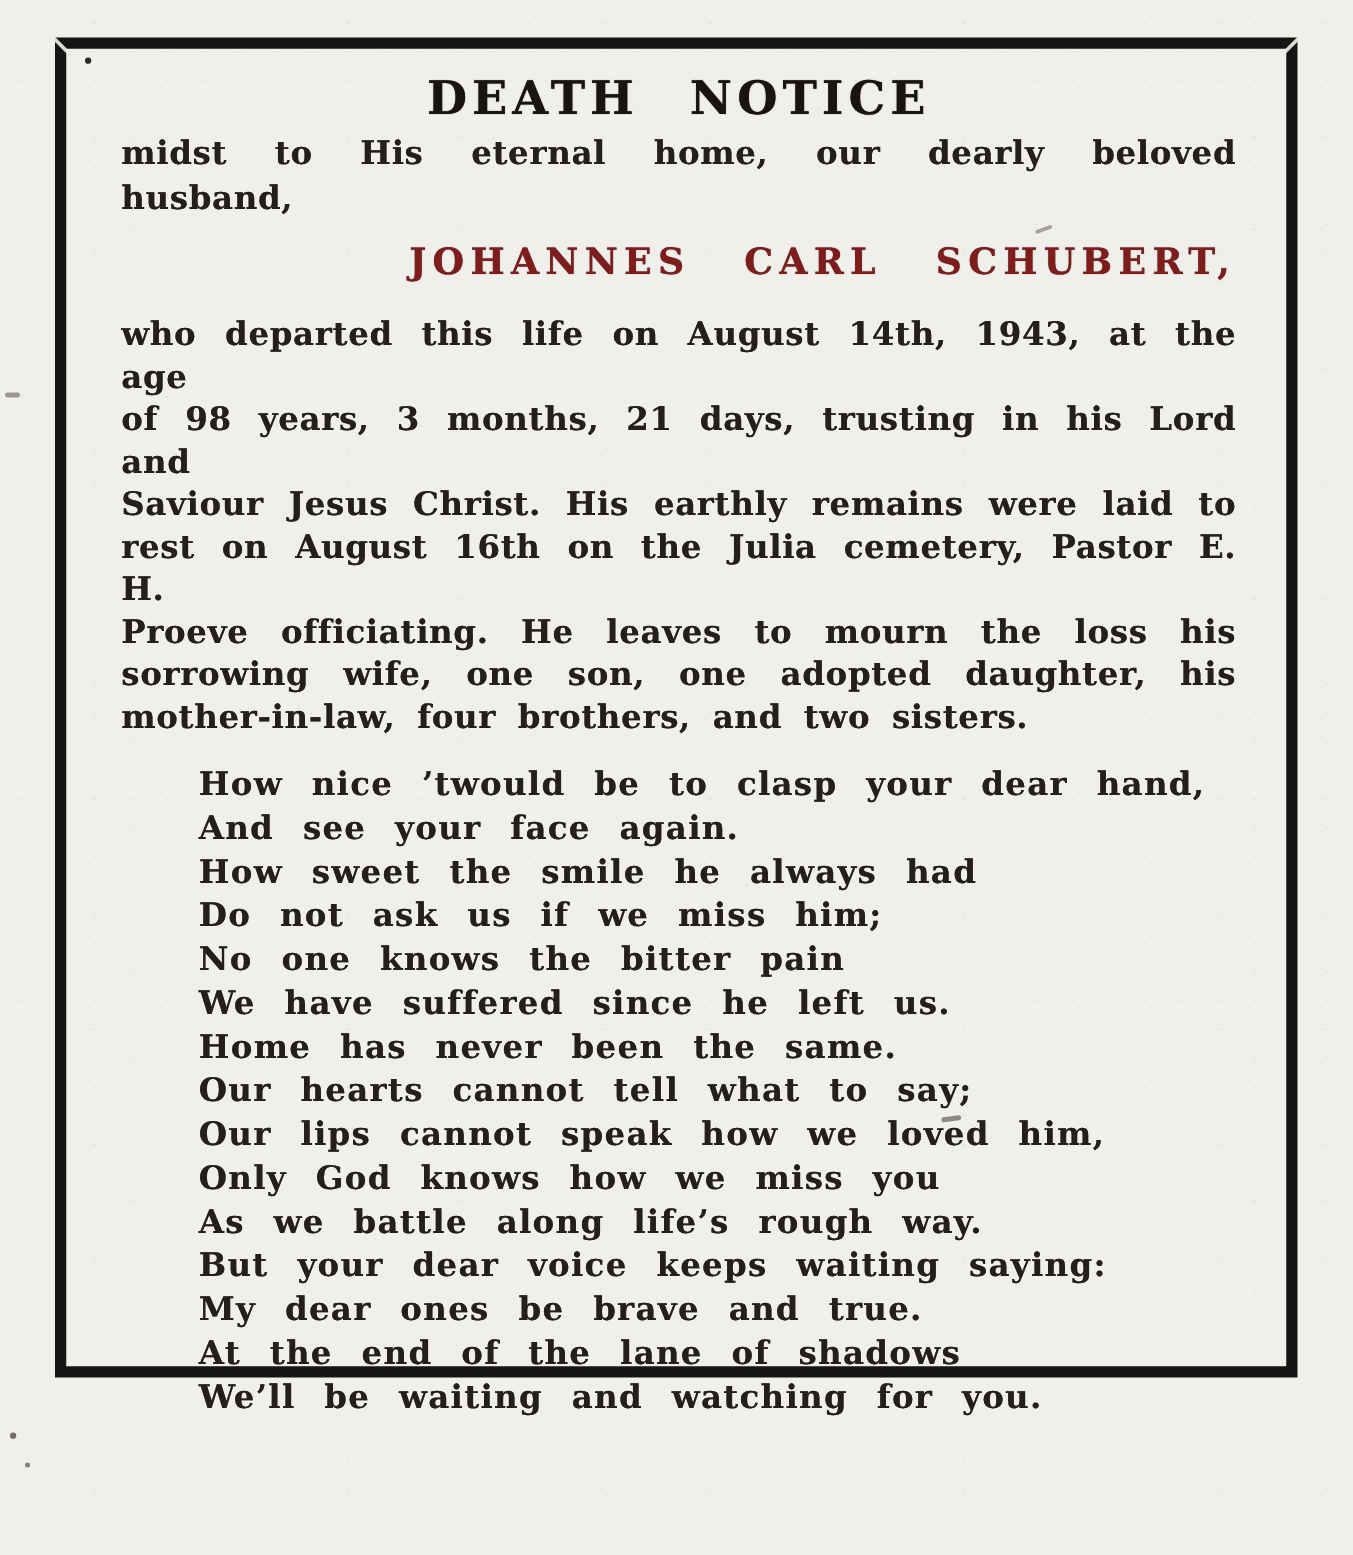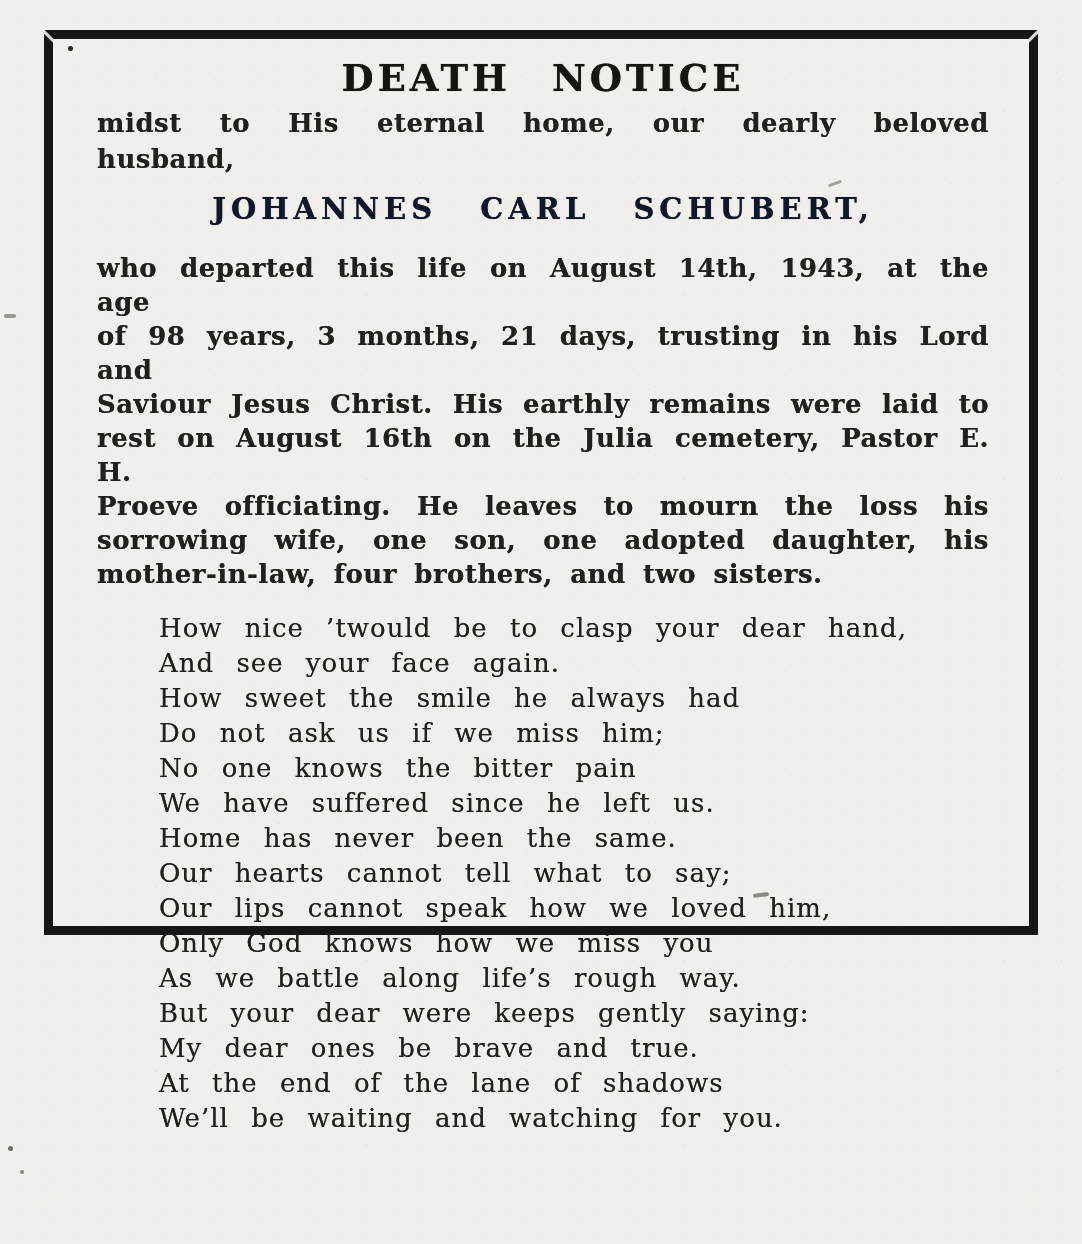--- a/index.html
+++ b/index.html
@@ -20,21 +20,21 @@
     background-position: 3px 7px, 13px 2px, 23px 17px;
     font-family: "DejaVu Serif", serif;
     color: #221f1c;
   }
 
   .notice-box {
     position: absolute;
     left: 44px;
     top: 30px;
     width: 994px;
-    height: 905px;
+    height: 1072px;
     box-sizing: border-box;
     border: 9px solid #181614;
     padding: 16px 40px 10px 44px;
     background: transparent;
   }
 
   .notice-title {
     text-align: center;
     font-size: 37px;
     font-weight: bold;
@@ -55,37 +55,37 @@
     text-align: justify;
     text-align-last: justify;
     text-shadow: 0 0 0.5px rgba(30,26,22,0.7);
   }
   .para .line:last-child {
     text-align-last: left;
   }
 
   .deceased-name {
     margin-top: 14px;
-    text-align: center;
+    text-align: right;
     font-size: 29px;
     font-weight: bold;
     line-height: 36px;
     letter-spacing: 5px;
     word-spacing: 28px;
-    color: #0f172a;
+    color: #7f1d1d;
     text-shadow: 0 0 0.7px rgba(20,17,14,0.85);
   }
 
   .body-para { margin-top: 24px; }
   .body-para .line { line-height: 34px; }
 
   .poem { margin-top: 20px; margin-left: 62px; }
   .poem .line {
     font-size: 26px;
-    font-weight: normal;
+    font-weight: bold;
     line-height: 35px;
     letter-spacing: 1px;
     word-spacing: 0.5em;
     text-align: left;
     text-align-last: left;
     text-shadow: 0 0 0.5px rgba(30,26,22,0.7);
   }
 
   .corner-miter {
     position: absolute;
@@ -139,21 +139,21 @@
       <div class="line">And see your face again.</div>
       <div class="line">How sweet the smile he always had</div>
       <div class="line">Do not ask us if we miss him;</div>
       <div class="line">No one knows the bitter pain</div>
       <div class="line">We have suffered since he left us.</div>
       <div class="line">Home has never been the same.</div>
       <div class="line">Our hearts cannot tell what to say;</div>
       <div class="line">Our lips cannot speak how we loved him,</div>
       <div class="line">Only God knows how we miss you</div>
       <div class="line">As we battle along life’s rough way.</div>
-      <div class="line">But your dear were keeps gently saying:</div>
+      <div class="line">But your dear voice keeps waiting saying:</div>
       <div class="line">My dear ones be brave and true.</div>
       <div class="line">At the end of the lane of shadows</div>
       <div class="line">We’ll be waiting and watching for you.</div>
     </div>
 
 </div>
 
 <div class="corner-miter miter-tl"></div>
 <div class="corner-miter miter-tr"></div>
 <div class="corner-miter miter-bl"></div>

